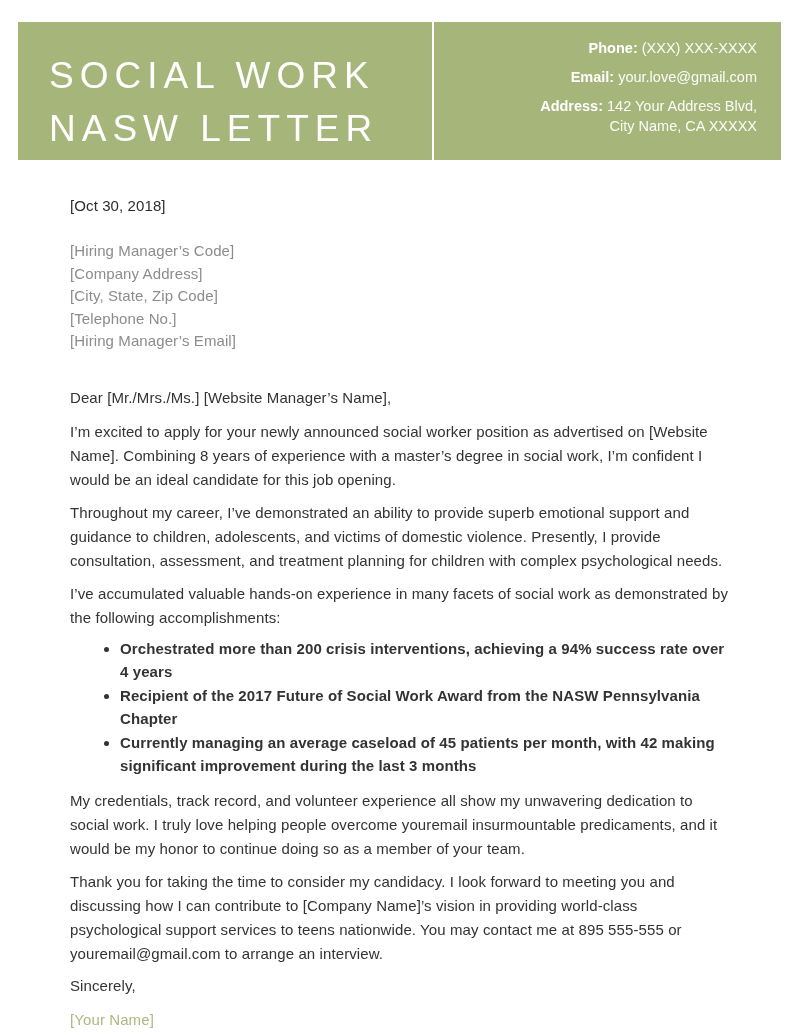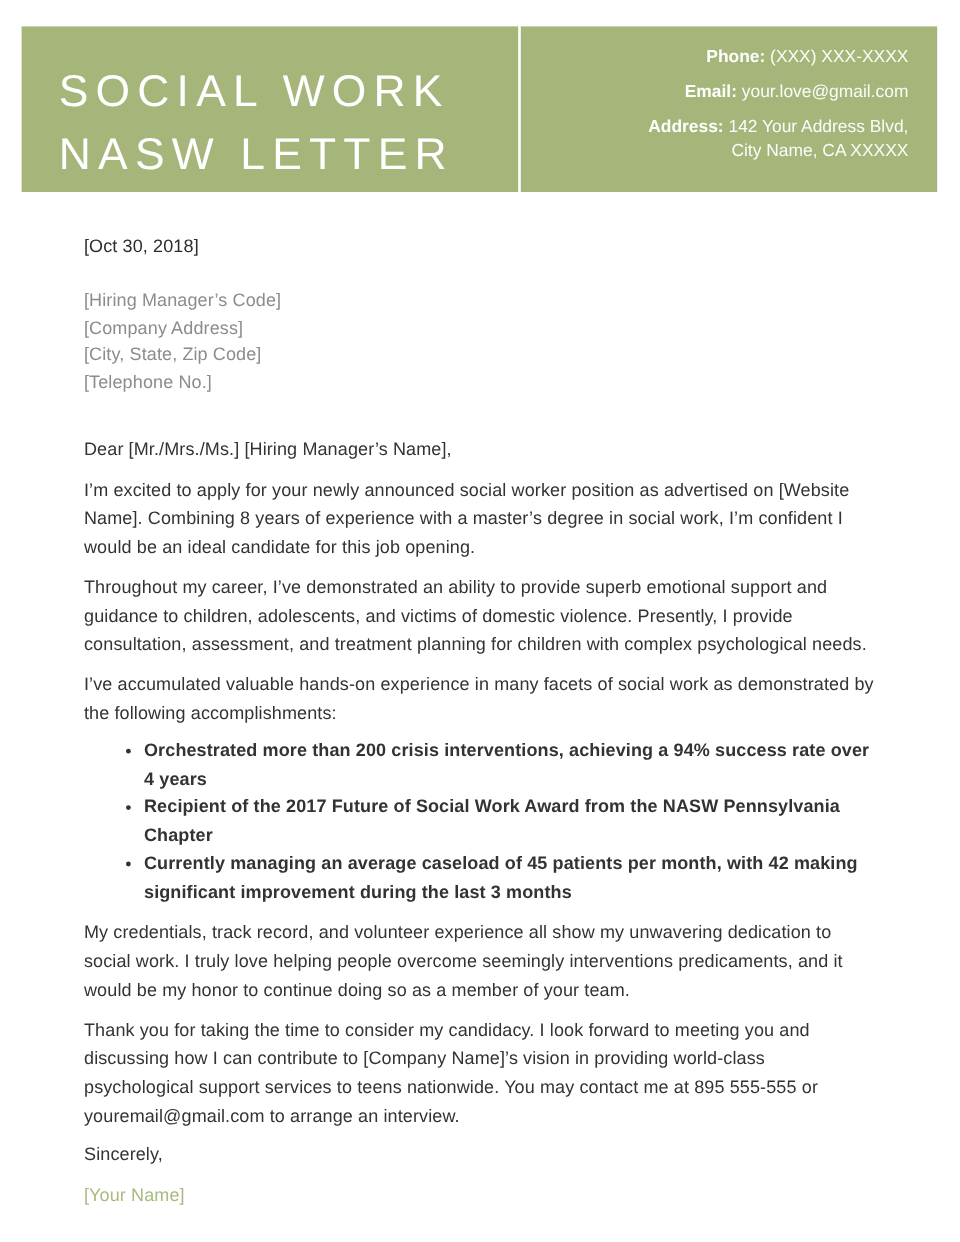--- a/index.html
+++ b/index.html
@@ -128,34 +128,35 @@
 
   <div class="letter">
 
     <div class="date-line">[Oct 30, 2018]</div>
 
     <div class="recipient-block">
       <div class="recipient-line">[Hiring Manager’s Code]</div>
       <div class="recipient-line">[Company Address]</div>
       <div class="recipient-line">[City, State, Zip Code]</div>
       <div class="recipient-line">[Telephone No.]</div>
+      <div class="recipient-line">[Hiring Manager’s Email]</div>
     </div>
 
-    <div class="greeting">Dear [Mr./Mrs./Ms.] [Hiring Manager’s Name],</div>
+    <div class="greeting">Dear [Mr./Mrs./Ms.] [Website Manager’s Name],</div>
 
     <p class="para">I’m excited to apply for your newly announced social worker position as advertised on [Website Name]. Combining 8 years of experience with a master’s degree in social work, I’m confident I would be an ideal candidate for this job opening.</p>
     <p class="para gap">Throughout my career, I’ve demonstrated an ability to provide superb emotional support and guidance to children, adolescents, and victims of domestic violence. Presently, I provide consultation, assessment, and treatment planning for children with complex psychological needs.</p>
     <p class="para gap">I’ve accumulated valuable hands-on experience in many facets of social work as demonstrated by the following accomplishments:</p>
 
     <ul class="bullet-list">
       <li>Orchestrated more than 200 crisis interventions, achieving a 94% success rate over 4 years</li>
       <li>Recipient of the 2017 Future of Social Work Award from the NASW Pennsylvania Chapter</li>
       <li>Currently managing an average caseload of 45 patients per month, with 42 making significant improvement during the last 3 months</li>
     </ul>
 
-    <p class="para para-after-list">My credentials, track record, and volunteer experience all show my unwavering dedication to social work. I truly love helping people overcome seemingly interventions predicaments, and it would be my honor to continue doing so as a member of your team.</p>
+    <p class="para para-after-list">My credentials, track record, and volunteer experience all show my unwavering dedication to social work. I truly love helping people overcome youremail insurmountable predicaments, and it would be my honor to continue doing so as a member of your team.</p>
     <p class="para gap">Thank you for taking the time to consider my candidacy. I look forward to meeting you and discussing how I can contribute to [Company Name]’s vision in providing world-class psychological support services to teens nationwide. You may contact me at 895 555-555 or youremail@gmail.com to arrange an interview.</p>
 
     <div class="closing">Sincerely,</div>
     <div class="signature">[Your Name]</div>
 
   </div>
 </div>
 
 </body></html>

